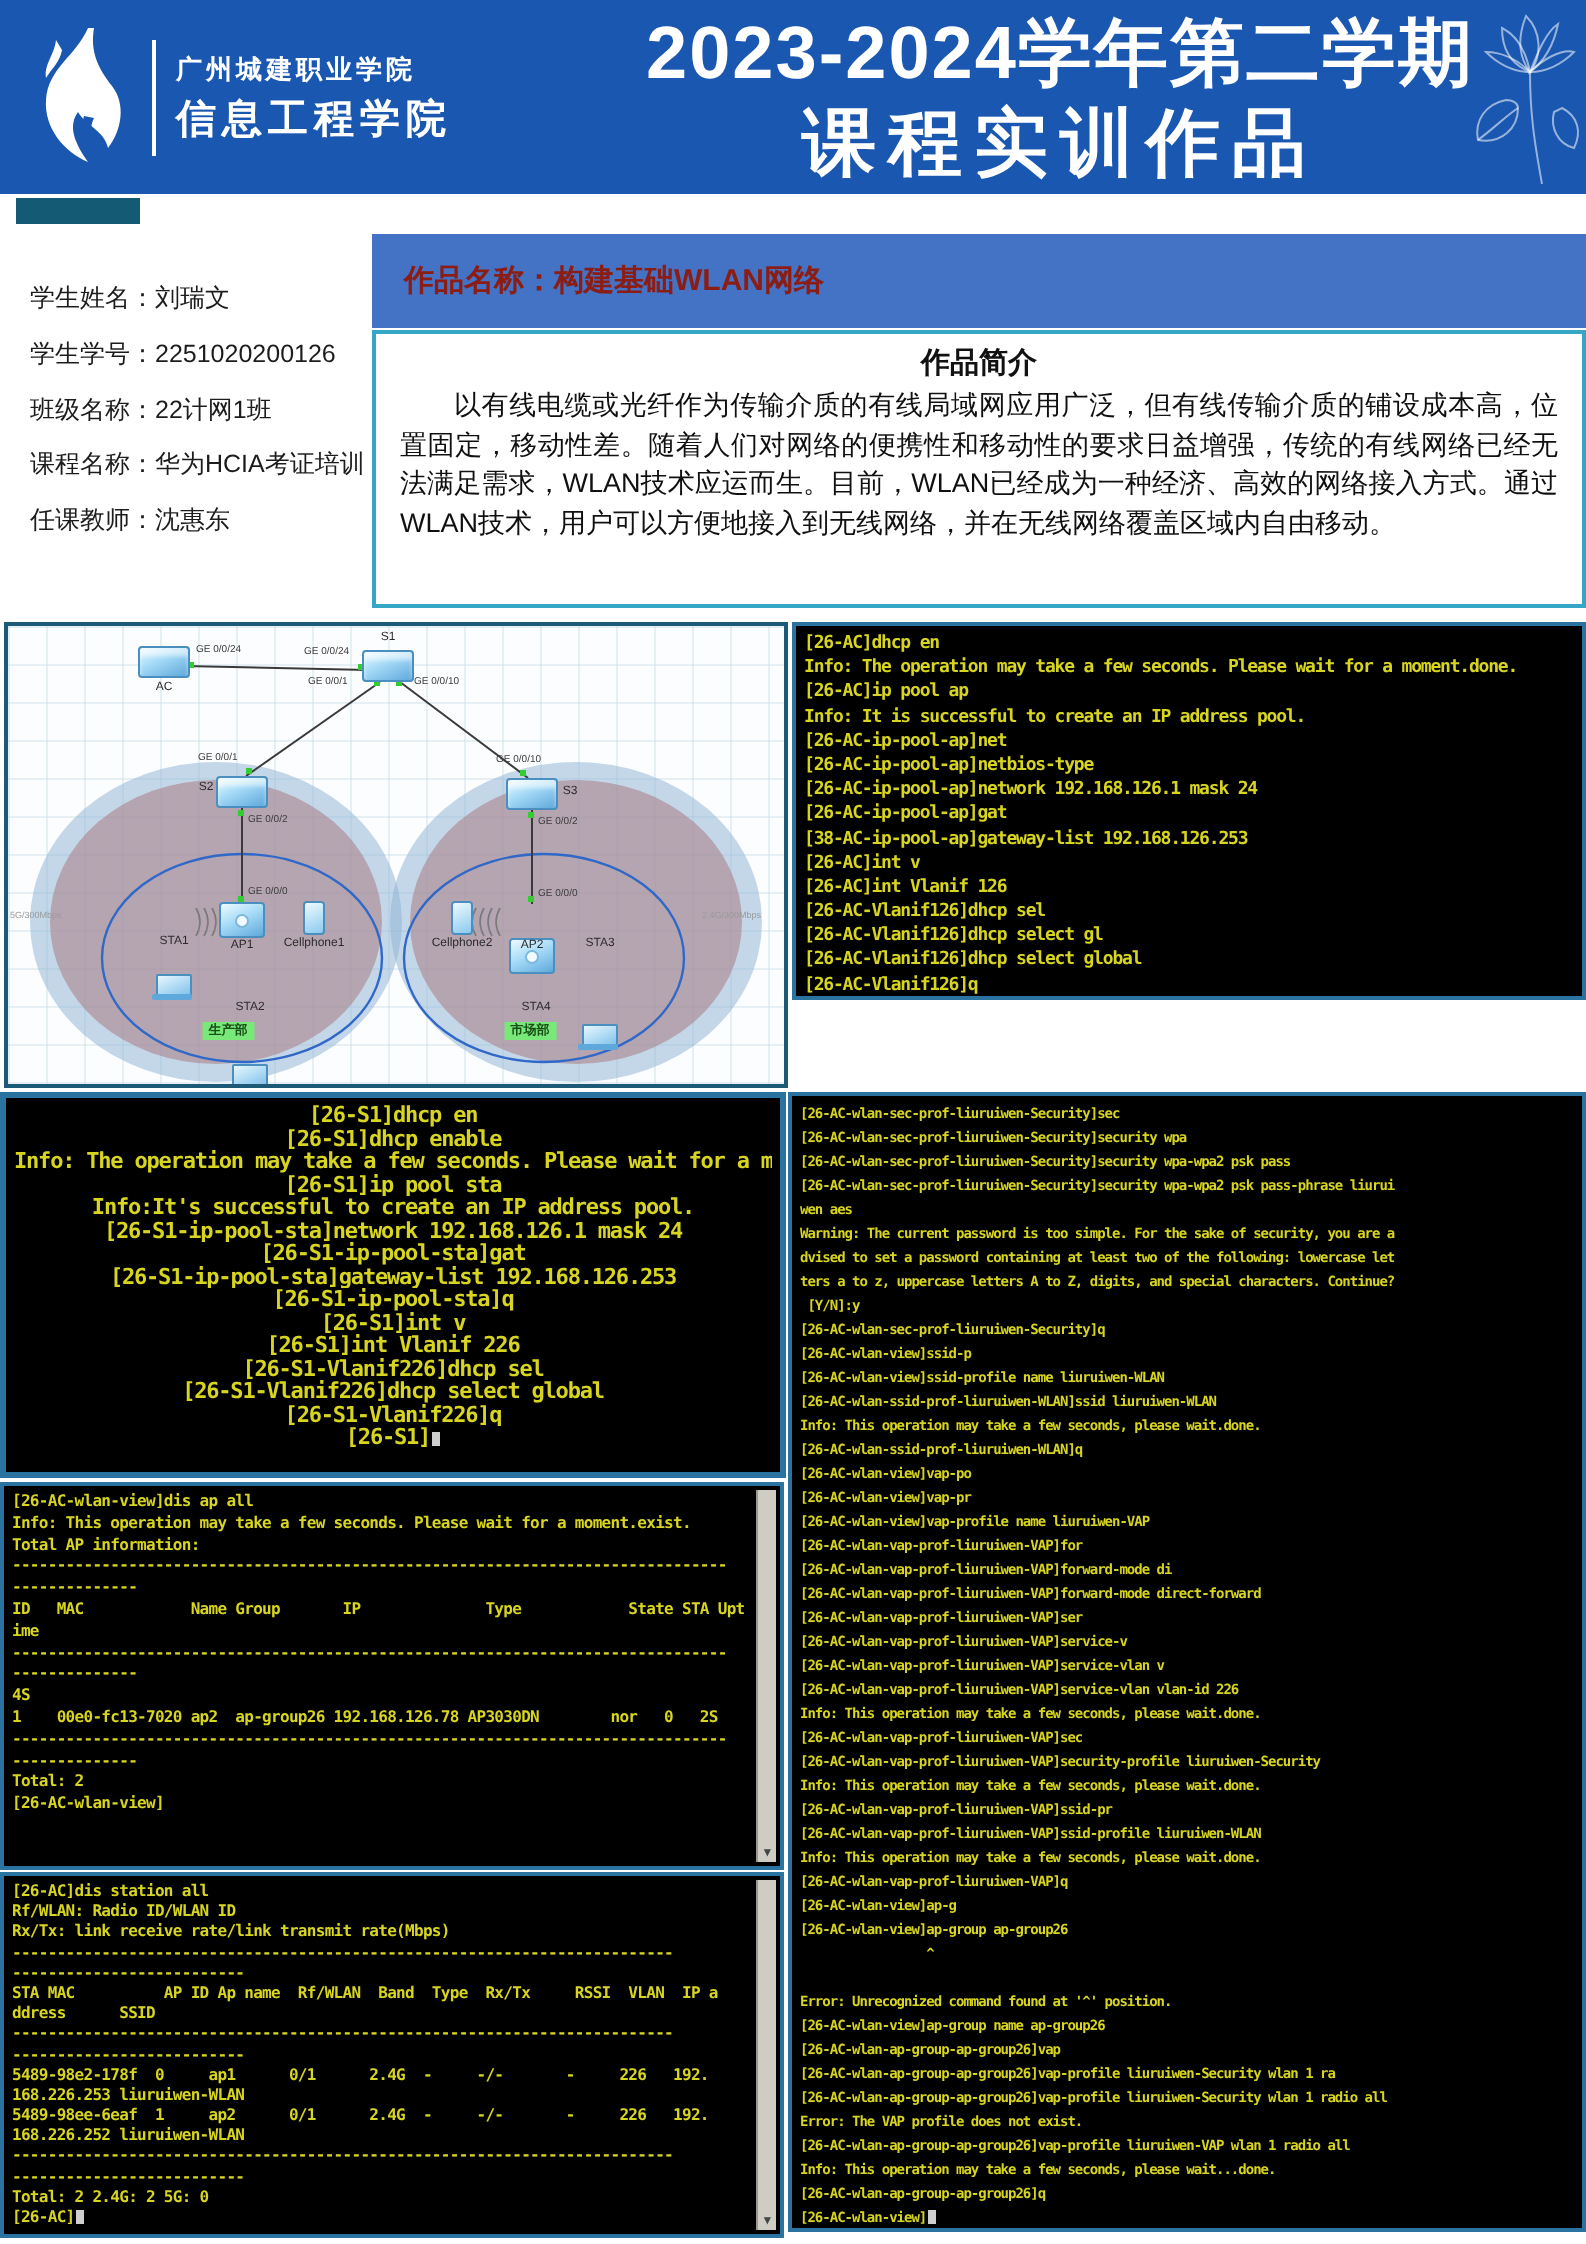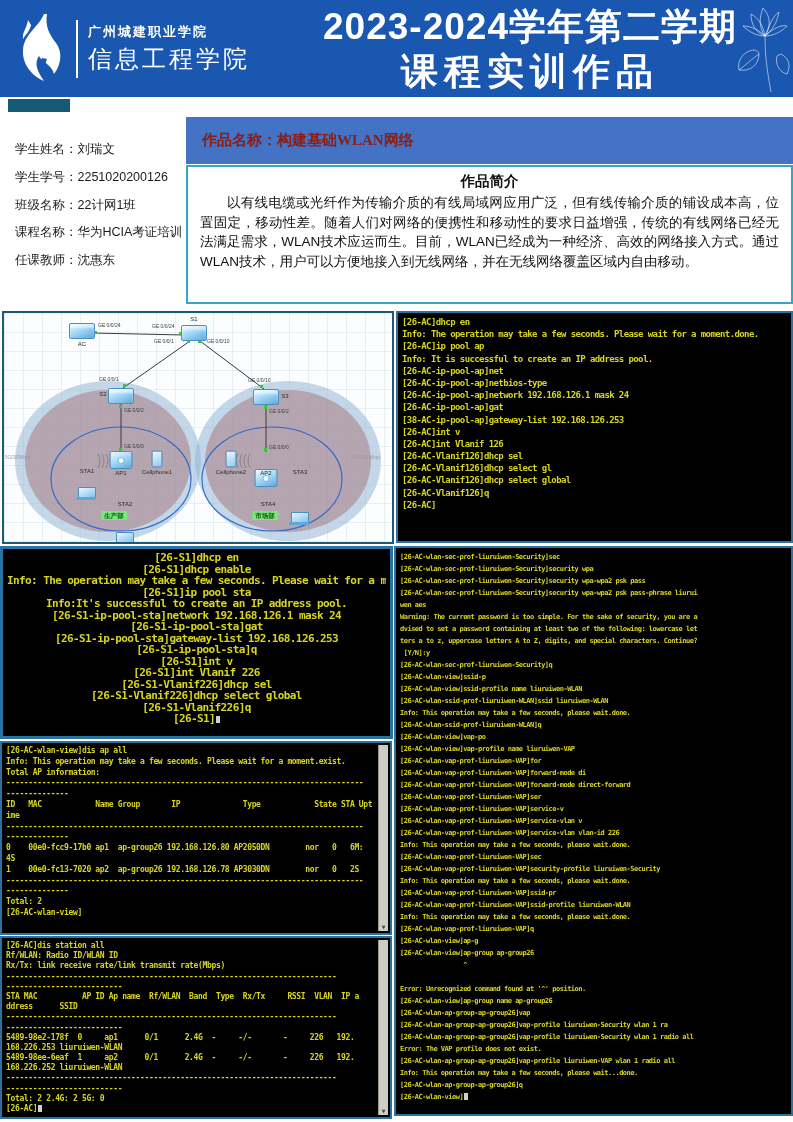--- a/index.html
+++ b/index.html
@@ -5,46 +5,46 @@
   html,body{margin:0;padding:0;background:#fff;}
   .page{position:relative;width:793px;height:1122px;background:#fff;overflow:hidden;
         font-family:"Liberation Sans","DejaVu Sans",sans-serif;}
 
   
   .header{position:absolute;left:0;top:0;width:793px;height:97px;background:#1a57b0;}
   .logo-wrap{position:absolute;left:14px;top:10px;height:78px;display:flex;align-items:center;}
   .logo-flame{width:56px;height:74px;}
   .logo-divider{width:2px;height:58px;background:#fff;margin:0 10px 0 6px;}
   .logo-text .small{color:#fff;font-size:13px;font-weight:bold;letter-spacing:2px;}
-  .logo-text .big{color:#fff;font-size:24px;font-weight:normal;letter-spacing:3px;margin-top:2px;}
+  .logo-text .big{color:#fff;font-size:20px;font-weight:bold;letter-spacing:3px;margin-top:2px;}
   .header-title{position:absolute;left:310px;top:4px;width:440px;text-align:center;color:#fff;font-weight:900;}
   .header-title .t1{font-size:37px;letter-spacing:1px;line-height:46px;}
   .header-title .t2{font-size:37px;letter-spacing:6px;line-height:44px;}
   .lotus{position:absolute;right:0;top:0;height:97px;width:70px;}
   .teal-chip{position:absolute;left:8px;top:99px;width:62px;height:13px;background:#155a74;}
 
   
   .student{position:absolute;left:15px;top:140px;width:168px;font-size:12.5px;color:#1c1c1c;line-height:1.5;}
   .student .row{margin-bottom:9px;}
 
   
   .banner{position:absolute;left:186px;top:117px;width:607px;height:47px;background:#4472c4;
           display:flex;align-items:center;box-sizing:border-box;padding-left:16px;}
-  .banner span{color:#8b1d15;font-size:15px;font-weight:bold;font-family:Liberation Serif, serif;}
+  .banner span{color:#8b1d15;font-size:15px;font-weight:bold;}
   .introbox{position:absolute;left:186px;top:165px;width:607px;height:139px;background:#fff;
             border:2px solid #35a6c6;box-sizing:border-box;padding:4px 12px 4px 12px;}
   .introbox h3{margin:1px 0 2px 0;text-align:center;font-size:14.5px;color:#111;font-weight:bold;}
   .introbox p{margin:0;font-size:13.5px;line-height:1.46;color:#101010;text-indent:2em;text-align:justify;}
 
   
   .panel{position:absolute;box-sizing:border-box;overflow:hidden;}
   .term{background:#000;border:2px solid #2a72a0;color:#d8d520;
         font-family:"DejaVu Sans Mono","Liberation Mono",monospace;font-weight:bold;padding:3px 4px;}
   .term .tline{white-space:pre;overflow:hidden;}
-  #termB{left:396px;top:311px;width:397px;height:232px;font-size:9px;letter-spacing:-0.6px;}
+  #termB{left:396px;top:311px;width:397px;height:189px;font-size:9px;letter-spacing:-0.6px;}
   #termB .tline{line-height:12.2px;height:12.2px;}
   #termC{left:0;top:546px;width:393px;height:193px;font-size:11px;letter-spacing:-0.6px;border-width:3px;text-align:center;}
   #termC .tline{line-height:11.5px;height:11.5px;}
   #termD{left:394px;top:546px;width:399px;height:570px;font-size:7px;letter-spacing:-0.5px;}
   #termD .tline{line-height:12px;height:12px;}
   #termE{left:0;top:741px;width:392px;height:194px;font-size:8px;letter-spacing:-0.35px;padding-right:14px;}
   #termE .tline{line-height:10.8px;height:10.8px;}
   #termF{left:0;top:936px;width:392px;height:183px;font-size:8px;letter-spacing:-0.35px;padding-right:14px;}
   #termF .tline{line-height:10.2px;height:10.2px;}
   .cursor-term .tline:last-child::after{content:"";display:inline-block;width:4px;height:7px;background:#cfcfcf;margin-left:1px;vertical-align:-1px;}
@@ -257,20 +257,21 @@
       <div class="tline">dvised to set a password containing at least two of the following: lowercase let</div>
       <div class="tline">ters a to z, uppercase letters A to Z, digits, and special characters. Continue?</div>
       <div class="tline"> [Y/N]:y</div>
       <div class="tline">[26-AC-wlan-sec-prof-liuruiwen-Security]q</div>
       <div class="tline">[26-AC-wlan-view]ssid-p</div>
       <div class="tline">[26-AC-wlan-view]ssid-profile name liuruiwen-WLAN</div>
       <div class="tline">[26-AC-wlan-ssid-prof-liuruiwen-WLAN]ssid liuruiwen-WLAN</div>
       <div class="tline">Info: This operation may take a few seconds, please wait.done.</div>
       <div class="tline">[26-AC-wlan-ssid-prof-liuruiwen-WLAN]q</div>
       <div class="tline">[26-AC-wlan-view]vap-po</div>
+      <div class="tline">[26-AC-wlan-view]vap-pr</div>
       <div class="tline">[26-AC-wlan-view]vap-profile name liuruiwen-VAP</div>
       <div class="tline">[26-AC-wlan-vap-prof-liuruiwen-VAP]for</div>
       <div class="tline">[26-AC-wlan-vap-prof-liuruiwen-VAP]forward-mode di</div>
       <div class="tline">[26-AC-wlan-vap-prof-liuruiwen-VAP]forward-mode direct-forward</div>
       <div class="tline">[26-AC-wlan-vap-prof-liuruiwen-VAP]ser</div>
       <div class="tline">[26-AC-wlan-vap-prof-liuruiwen-VAP]service-v</div>
       <div class="tline">[26-AC-wlan-vap-prof-liuruiwen-VAP]service-vlan v</div>
       <div class="tline">[26-AC-wlan-vap-prof-liuruiwen-VAP]service-vlan vlan-id 226</div>
       <div class="tline">Info: This operation may take a few seconds, please wait.done.</div>
       <div class="tline">[26-AC-wlan-vap-prof-liuruiwen-VAP]sec</div>
@@ -302,21 +303,20 @@
       </div>
   <div class="tline">[26-AC-wlan-view]dis ap all</div>
       <div class="tline">Info: This operation may take a few seconds. Please wait for a moment.exist.</div>
       <div class="tline">Total AP information:</div>
       <div class="tline">--------------------------------------------------------------------------------</div>
       <div class="tline">--------------</div>
       <div class="tline">ID   MAC            Name Group       IP              Type            State STA Upt</div>
       <div class="tline">ime</div>
       <div class="tline">--------------------------------------------------------------------------------</div>
       <div class="tline">--------------</div>
-      <div class="tline">0    00e0-fcc9-17b0 ap1  ap-group26 192.168.126.80 AP2050DN        nor   0   6M:</div>
       <div class="tline">4S</div>
       <div class="tline">1    00e0-fc13-7020 ap2  ap-group26 192.168.126.78 AP3030DN        nor   0   2S</div>
       <div class="tline">--------------------------------------------------------------------------------</div>
       <div class="tline">--------------</div>
       <div class="tline">Total: 2</div>
       <div class="tline">[26-AC-wlan-view]</div>
     </div>
 
   <div class="panel term cursor-term" id="termF">
     <div class="vscroll">

